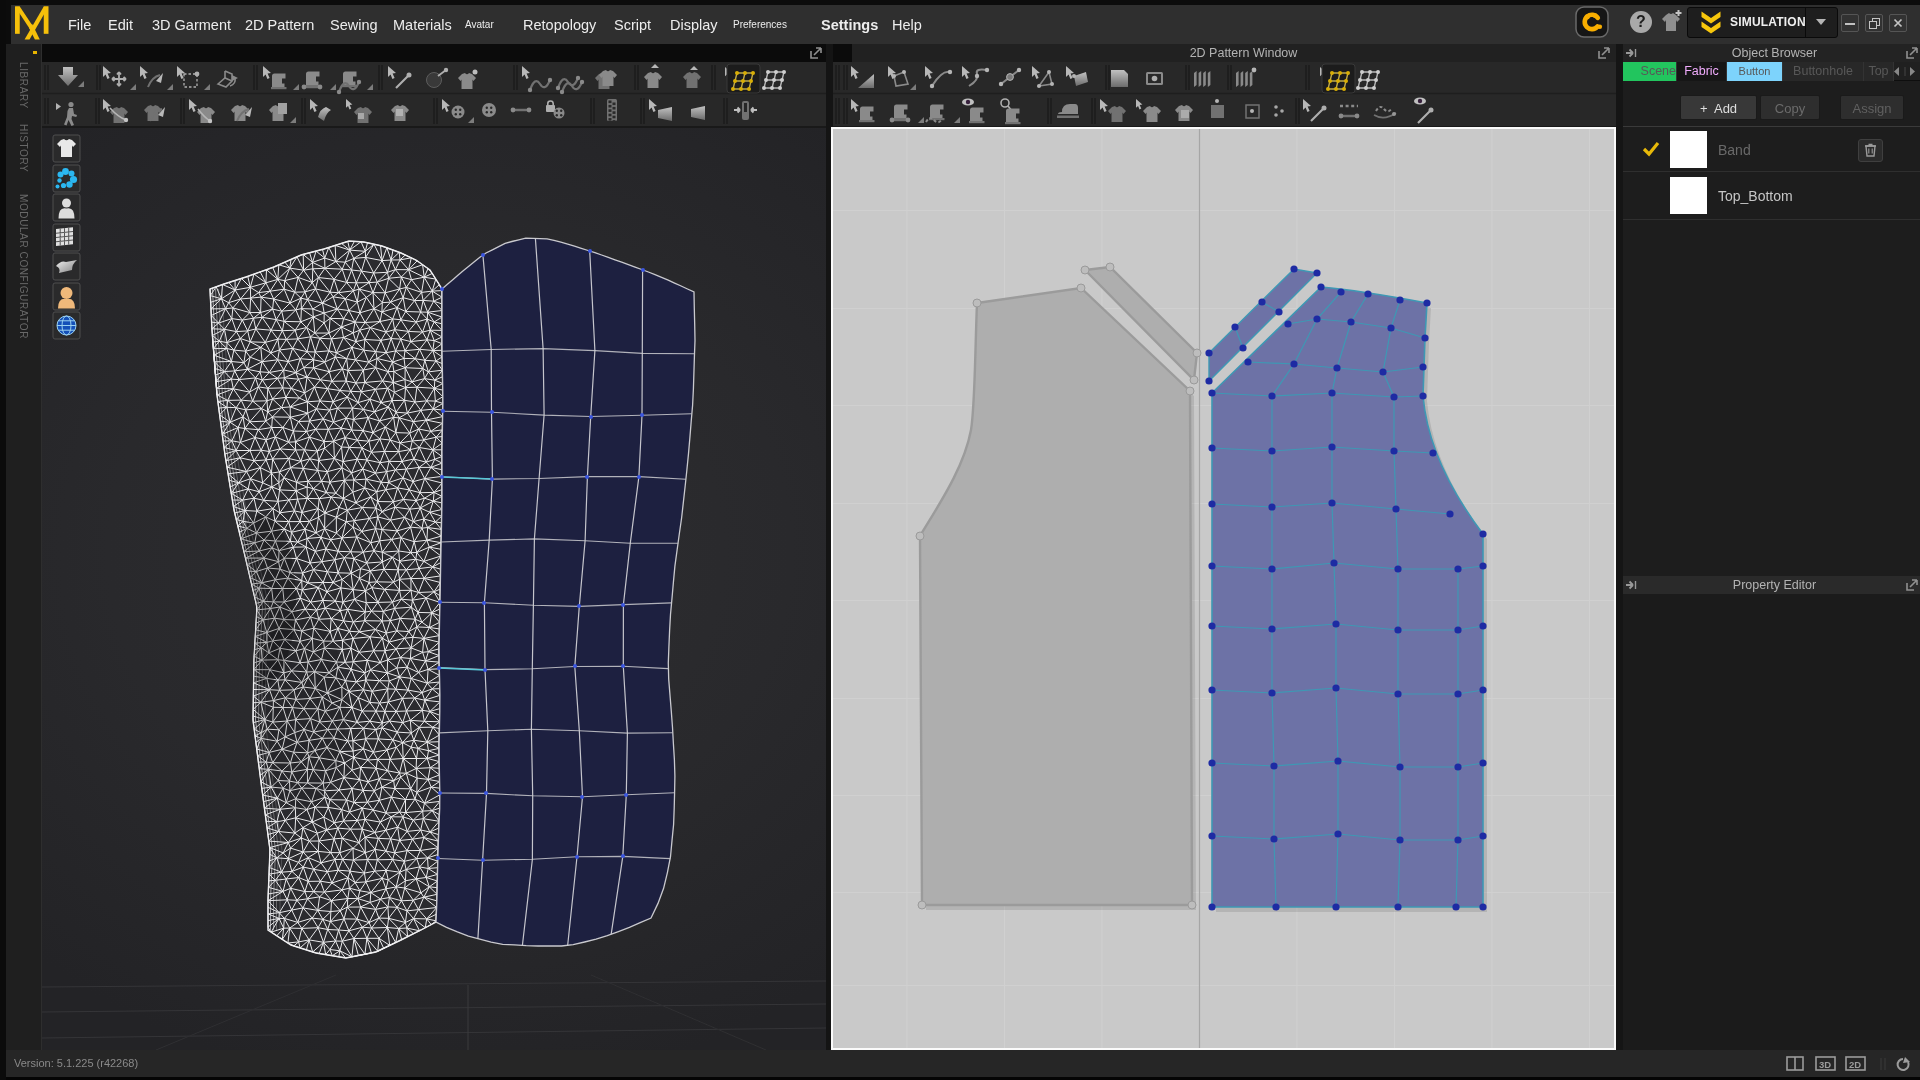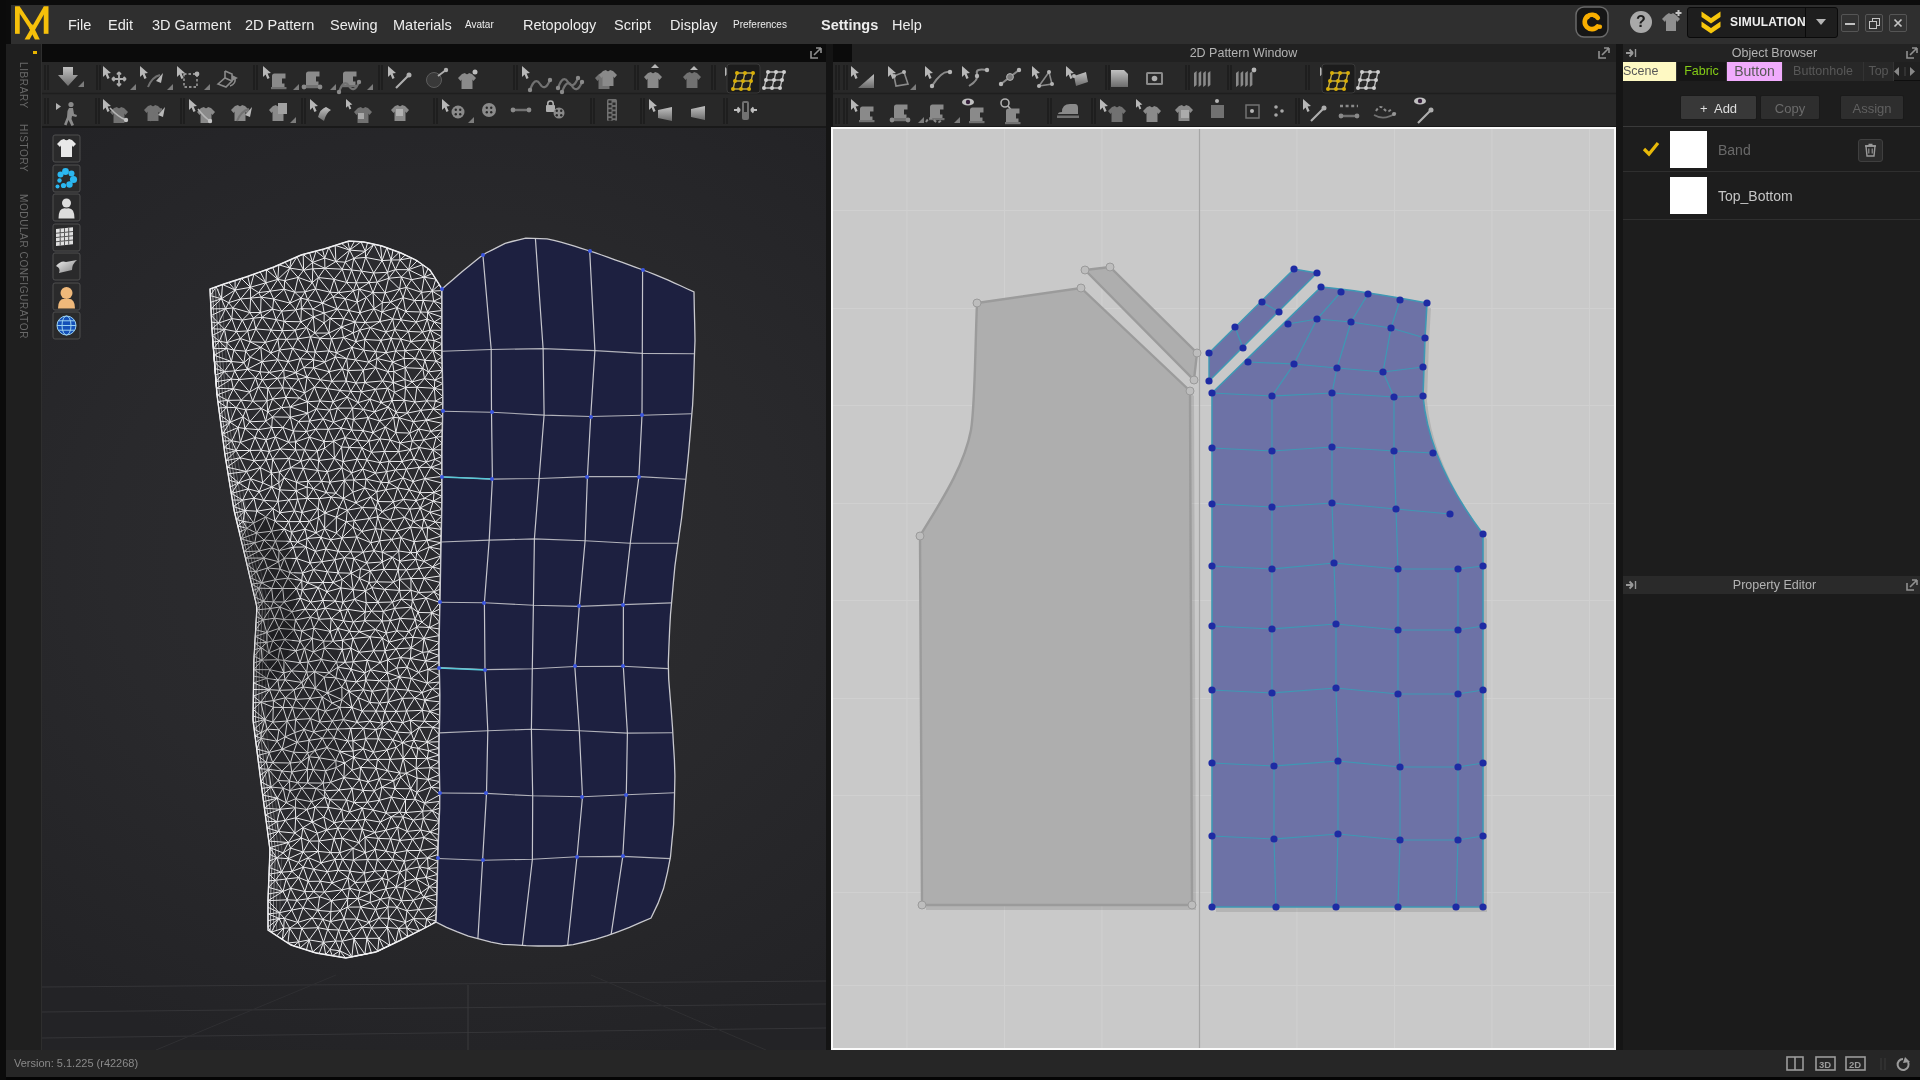--- a/index.html
+++ b/index.html
@@ -653,23 +653,23 @@
     <div class="abs ttl" style="left:1617px;top:44px;width:303px;height:18px;background:#232323;">Object Browser</div>
     <svg class="abs" style="left:1619px;top:47px;" width="12" height="12">
       <path d="M1 6 L8 6 M8 6 L4.5 2.5 M8 6 L4.5 9.5" stroke="#999" stroke-width="1.8" fill="none"></path>
       <path d="M10.5 2 L10.5 10" stroke="#999" stroke-width="1.4"></path>
     </svg>
     <svg class="abs" style="left:1899px;top:46px;" width="14" height="14" viewBox="0 0 14 14">
 <path d="M2 5 L2 12 L9 12" stroke="#909090" stroke-width="1.6" fill="none"></path>
 <path d="M5 9 L12 2 M12 2 L12 7 M12 2 L7 2" stroke="#909090" stroke-width="1.6" fill="none"></path>
     </svg>
     <div class="abs" style="left:1617px;top:62px;width:303px;height:19px;background:#202020;border-bottom:1px solid #0e0e0e;"></div>
-    <div class="abs" style="left:1617px;top:62px;width:54px;height:19px;background:#fef9c3;border-right:1px solid #333;color:#585858;font-size:12.5px;text-align:left;line-height:19px;overflow:hidden;">Scene</div>
-    <div class="abs" style="left:1671px;top:62px;width:50px;height:19px;background:#161616;border-right:1px solid #333;color:#84cc16;font-size:12.5px;text-align:center;line-height:19px;overflow:hidden;">Fabric</div>
-    <div class="abs" style="left:1721px;top:62px;width:56px;height:19px;background:#f0abfc;border-right:1px solid #333;color:#585858;font-size:14px;text-align:center;line-height:19px;overflow:hidden;">Button</div>
+    <div class="abs" style="left:1617px;top:62px;width:54px;height:19px;background:#22c55e;border-right:1px solid #333;color:#585858;font-size:12.5px;text-align:right;line-height:19px;overflow:hidden;">Scene</div>
+    <div class="abs" style="left:1671px;top:62px;width:50px;height:19px;background:#161616;border-right:1px solid #333;color:#f0abfc;font-size:12.5px;text-align:center;line-height:19px;overflow:hidden;">Fabric</div>
+    <div class="abs" style="left:1721px;top:62px;width:56px;height:19px;background:#7dd3fc;border-right:1px solid #333;color:#585858;font-size:11px;text-align:center;line-height:19px;overflow:hidden;">Button</div>
     <div class="abs" style="left:1777px;top:62px;width:81px;height:19px;background:#282828;border-right:1px solid #333;color:#585858;font-size:12.5px;text-align:center;line-height:19px;overflow:hidden;">Buttonhole</div>
     <div class="abs" style="left:1858px;top:62px;width:30px;height:19px;background:#282828;border-right:1px solid #333;color:#585858;font-size:12.5px;text-align:center;line-height:19px;overflow:hidden;">Top</div>
     <svg class="abs" style="left:1888px;top:66px;" width="30" height="12">
       <path d="M5 1 L0 5.5 L5 10 Z" fill="#888"></path>
       <path d="M11 1 L11 10" stroke="#444"></path>
       <path d="M16 1 L21 5.5 L16 10 Z" fill="#888"></path>
     </svg>
     <div class="abs" style="left:1674px;top:95px;width:77px;height:25px;background:#383838;border:1px solid #1a1a1a;border-radius:2px;color:#dedede;font-size:13px;text-align:center;line-height:25px;">+&nbsp; Add</div>
     <div class="abs" style="left:1754px;top:95px;width:60px;height:25px;background:#2e2e2e;border:1px solid #1a1a1a;border-radius:2px;color:#6b6b6b;font-size:13px;text-align:center;line-height:25px;">Copy</div>
     <div class="abs" style="left:1834px;top:95px;width:64px;height:25px;background:#2e2e2e;border:1px solid #1a1a1a;border-radius:2px;color:#606060;font-size:13px;text-align:center;line-height:25px;">Assign</div>

